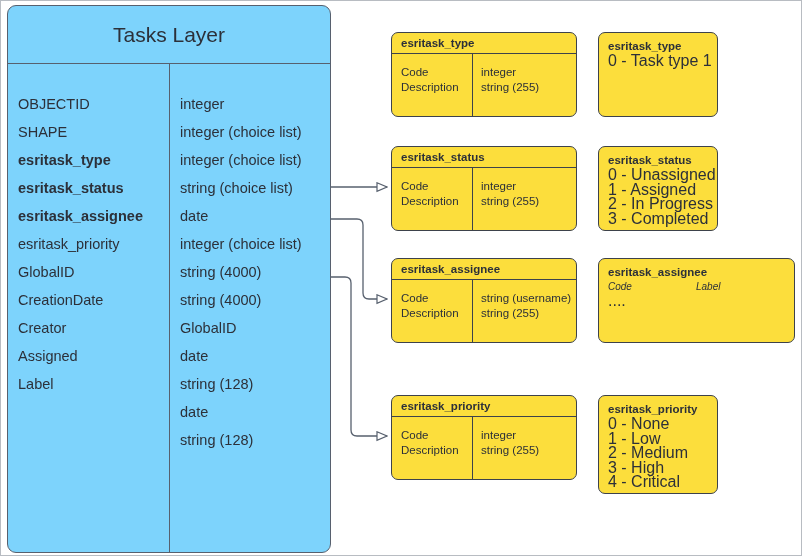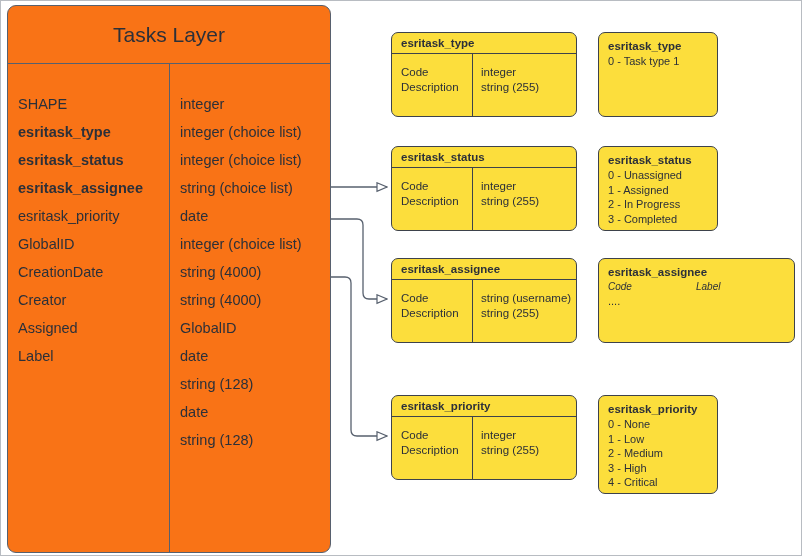--- a/index.html
+++ b/index.html
@@ -21,21 +21,21 @@
     overflow: hidden;
   }
 
   
   .entity {
     position: absolute;
     left: 6px;
     top: 4px;
     width: 324px;
     height: 548px;
-    background: #f97316;
+    background: #7dd3fc;
     border: 1.4px solid #57606e;
     border-radius: 9px;
     box-sizing: border-box;
   }
   .entity-title {
     position: absolute;
     left: 0;
     top: 0;
     width: 100%;
     height: 58px;
@@ -128,21 +128,21 @@
     padding: 6px 0 0 9px;
   }
   .vbox-title {
     font-size: 11.5px;
     font-weight: bold;
     line-height: 15px;
     color: #2c3039;
     white-space: nowrap;
   }
   .vrow {
-    font-size: 11px;
+    font-size: 16px;
     line-height: 14.5px;
     color: #2c3039;
     white-space: nowrap;
   }
   .vpair {
     display: flex;
     font-size: 11.5px;
     line-height: 14.5px;
     color: #2c3039;
     white-space: nowrap;
@@ -182,20 +182,21 @@
       <path d="M330,218 L356,218 Q362,218 362,224 L362,292 Q362,298 368,298 L386,298" marker-end="url(#arrowOpen)"></path>
 
       <path d="M330,276 L344,276 Q350,276 350,282 L350,429 Q350,435 356,435 L386,435" marker-end="url(#arrowOpen)"></path>
     </g>
   </svg>
 
   <div class="entity">
     <div class="entity-title">Tasks Layer</div>
     <div class="entity-body">
       <div class="col-names">
+        <div class="frow">OBJECTID</div>
         <div class="frow">SHAPE</div>
         <div class="frow bold">esritask_type</div>
         <div class="frow bold">esritask_status</div>
         <div class="frow bold">esritask_assignee</div>
         <div class="frow">esritask_priority</div>
         <div class="frow">GlobalID</div>
         <div class="frow">CreationDate</div>
         <div class="frow">Creator</div>
         <div class="frow">Assigned</div>
         <div class="frow">Label</div>

